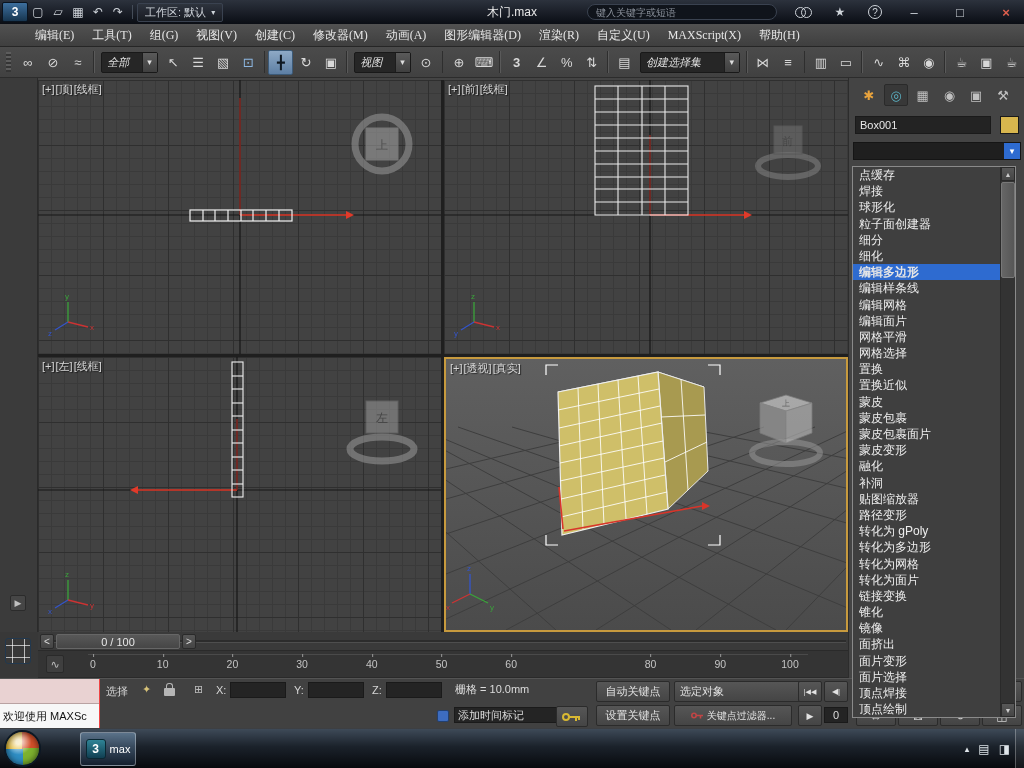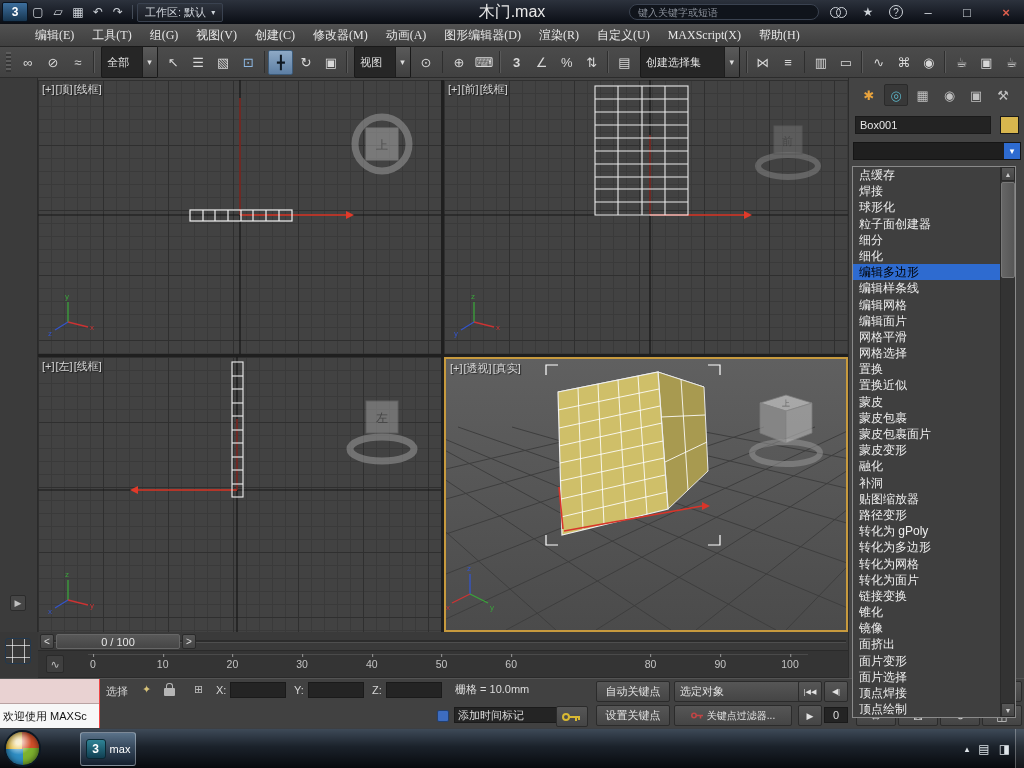--- a/index.html
+++ b/index.html
@@ -7,43 +7,43 @@
 body{font-family:"Liberation Sans","DejaVu Sans",sans-serif;background:#333;}
 #root{position:relative;width:1024px;height:768px;background:#444;overflow:hidden;}
 .abs{position:absolute;}
 
 
 #titlebar{left:0;top:0;width:1024px;height:24px;background:linear-gradient(#2c323d,#0a0d14);display:flex;align-items:center;color:#cfd4da;}
 #applogo{width:26px;height:20px;margin-left:2px;background:linear-gradient(#3d6f9e,#17354f);border:1px solid #0a1420;border-radius:2px;color:#fff;font-weight:bold;font-size:12px;display:flex;align-items:center;justify-content:center;}
 .qbtn{width:20px;height:18px;display:flex;align-items:center;justify-content:center;font-size:12px;color:#cfd4da;}
 .tsep-v{width:1px;height:14px;background:#444c58;margin:0 4px;}
 #workspace{display:flex;align-items:center;gap:5px;font-size:11px;padding:1px 7px;border:1px solid #3a4250;border-radius:2px;background:rgba(255,255,255,.04);}
-#doctitle{position:absolute;left:0;right:0;text-align:center;font-size:16px;color:#e8e8e8;pointer-events:none;}
-#tright{margin-left:auto;display:flex;align-items:center;gap:11px;padding-right:4px;}
+#doctitle{position:absolute;left:0;right:0;text-align:center;font-size:12px;color:#e8e8e8;pointer-events:none;}
+#tright{margin-left:auto;display:flex;align-items:center;gap:18px;padding-right:4px;}
 #searchbox{width:190px;height:16px;background:#10141b;border:1px solid #3a4250;border-radius:8px;color:#b8bec6;font-size:10px;padding:0 8px;}
 #searchbox::placeholder{color:#8a909a;}
 .binoc{position:relative;width:17px;height:10px;display:inline-block;}
 .binoc:before,.binoc:after{content:"";position:absolute;top:0;width:9px;height:9px;border:1.5px solid #cfd4da;border-radius:50%;}
 .binoc:before{left:0}.binoc:after{right:0}
 .helpbtn{width:14px;height:14px;border:1.5px solid #cfd4da;border-radius:50%;font-size:10px;display:flex;align-items:center;justify-content:center;}
 .winbtn{width:28px;height:18px;display:flex;align-items:center;justify-content:center;font-size:13px;color:#cfd4da;}
 .winbtn.close{color:#e0604e;font-weight:bold;}
 
 
 #menubar{left:0;top:24px;width:1024px;height:23px;background:linear-gradient(#515151,#3f3f3f);border-bottom:1px solid #262626;display:flex;align-items:center;padding-left:26px;}
 .menuitem{font-size:12px;color:#e6e6e6;padding:0 9px;line-height:22px;font-family:Liberation Serif, serif;}
 
 
 #toolbar{left:0;top:47px;width:1024px;height:31px;background:linear-gradient(#4b4b4b,#414141);border-bottom:1px solid #2c2c2c;display:flex;align-items:center;padding-left:6px;}
 .grip{width:6px;height:20px;margin-right:4px;background:repeating-linear-gradient(#5d5d5d 0 2px,#353535 2px 4px);}
 .tbtn{min-width:25px;height:25px;display:flex;align-items:center;justify-content:center;font-size:13px;color:#d8d8d8;border-radius:2px;}
 .tbtn.active{background:linear-gradient(#8ea9c6,#5d7fa4);border:1px solid #3c5a78;color:#0e1822;}
 .tbtn.blueish{color:#8cb6e0;}
 .tsep{width:2px;height:22px;margin:0 3px;background:linear-gradient(90deg,#2e2e2e 0 1px,#5a5a5a 1px);}
-.combo{height:32px;background:#262626;border:1px solid #191919;border-radius:2px;display:flex;align-items:center;color:#e0e0e0;font-size:11px;margin:12px 3px;}
+.combo{height:21px;background:#262626;border:1px solid #191919;border-radius:2px;display:flex;align-items:center;color:#e0e0e0;font-size:11px;margin:12px 3px;font-style:italic;}
 .combo .cval{flex:1;padding:0 5px;white-space:nowrap;overflow:hidden;}
 .combo .carr{width:15px;height:100%;display:flex;align-items:center;justify-content:center;background:linear-gradient(#5a5a5a,#3f3f3f);border-left:1px solid #1d1d1d;font-size:9px;color:#ddd;}
 
 
 #leftstrip{left:0;top:78px;width:38px;height:554px;background:#3b3b3b;border-right:1px solid #2a2a2a;}
 #expandbtn{position:absolute;left:10px;top:517px;width:16px;height:16px;color:#c0c0c0;font-size:9px;display:flex;align-items:center;justify-content:center;background:#464646;border:1px solid #2b2b2b;border-radius:2px;}
 #bottomleftpad{left:0;top:632px;width:38px;height:46px;background:#383838;}
 #vlicon{position:absolute;left:5px;top:6px;width:26px;height:26px;background:linear-gradient(#5d7d9d,#3c5c7c);border:1px solid #22384e;border-radius:3px;background-image:linear-gradient(rgba(255,255,255,.65) 1px,transparent 1px),linear-gradient(90deg,rgba(255,255,255,.65) 1px,transparent 1px);background-size:12px 12px;background-position:6px 6px;}
 
 
@@ -64,21 +64,21 @@
 #namefield{flex:1;background:#232323;border:1px solid #1a1a1a;color:#e8e8e8;font-size:11px;line-height:16px;padding:0 4px;}
 #swatch{width:19px;height:18px;border:1px solid #1a1a1a;background:#d8b64e;}
 #modcombo{position:absolute;left:4px;top:64px;width:168px;height:18px;background:#1f1f1f;border:1px solid #151515;display:flex;}
 #modcombo .fld{flex:1;}
 #modcombo .arr{width:16px;background:var(--hl,#2e6bd0);color:#fff;font-size:9px;display:flex;align-items:center;justify-content:center;}
 
 
 #modlist{left:852px;top:166px;width:164px;height:552px;background:#3f3f3f;border:1px solid #8a8a8a;z-index:50;display:flex;}
 #modlist-items{flex:1;overflow:hidden;}
 .mitem{height:16.2px;line-height:16.2px;font-size:12px;color:#eee;padding-left:6px;white-space:nowrap;}
-.mitem.sel{background:var(--hl,#2e6bd0);color:#000000;}
+.mitem.sel{background:var(--hl,#2e6bd0);color:#e5e5e5;font-weight:bold;}
 #modscroll{width:15px;background:#333;border-left:1px solid #2a2a2a;position:relative;}
 .scrbtn{position:absolute;left:0;width:14px;height:14px;background:linear-gradient(#585858,#454545);border:1px solid #2a2a2a;color:#ccc;font-size:7px;display:flex;align-items:center;justify-content:center;}
 #scrthumb{position:absolute;left:0;top:15px;width:14px;height:96px;background:linear-gradient(90deg,#666,#565656);border:1px solid #787878;border-radius:2px;}
 
 
 #timeslider{left:38px;top:632px;width:810px;height:19px;background:#3a3a3a;border-bottom:1px solid #2a2a2a;}
 #tstrack{position:absolute;left:2px;right:2px;top:8px;height:3px;background:#2c2c2c;border-bottom:1px solid #4e4e4e;}
 .tsbtn{position:absolute;top:2px;width:14px;height:15px;background:linear-gradient(#565656,#454545);border:1px solid #2a2a2a;color:#ddd;font-size:10px;display:flex;align-items:center;justify-content:center;border-radius:2px;}
 #tsthumb{position:absolute;left:18px;top:2px;width:124px;height:15px;background:linear-gradient(#585858,#464646);border:1px solid #666;border-radius:2px;color:#e8e8e8;font-size:11px;display:flex;align-items:center;justify-content:center;}
 #trackbar{left:38px;top:651px;width:810px;height:27px;background:#343434;border-bottom:1px solid #2a2a2a;}

